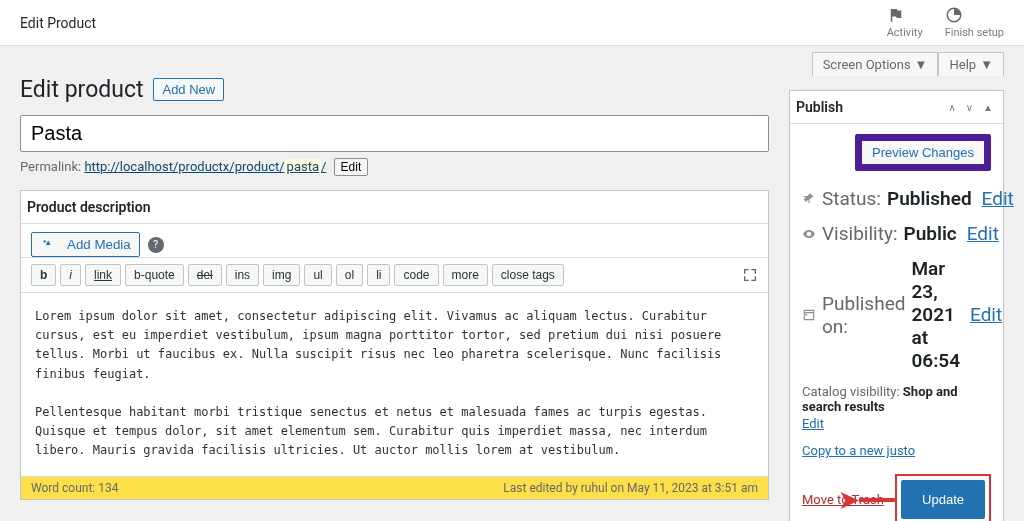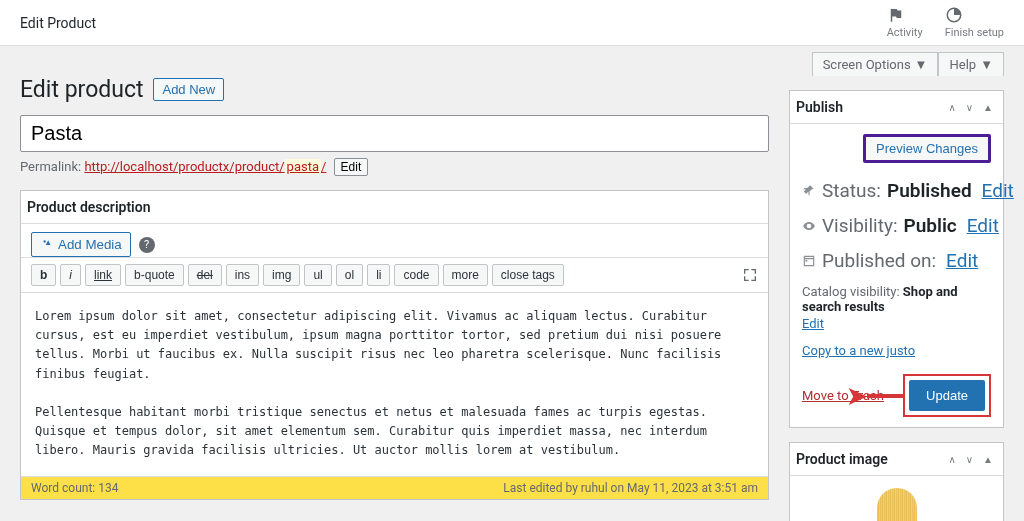--- a/index.html
+++ b/index.html
@@ -12,41 +12,41 @@
 .screen-opts { background: #f0f0f1; padding: 6px 20px 0; display: flex; justify-content: flex-end; gap: 0; }
 .so-btn { background: #f6f7f7; border: 1px solid #c3c4c7; border-bottom: none; padding: 4px 10px; font-size: 13px; color: #646970; cursor: pointer; display: flex; align-items: center; gap: 4px; }
 .wrap { padding: 0 20px 20px; display: flex; gap: 20px; }
 .main-col { flex: 1; min-width: 0; }
 .side-col { width: 215px; flex-shrink: 0; }
 .page-head { display: flex; align-items: center; gap: 10px; margin-bottom: 12px; }
 .page-head h1 { font-size: 23px; font-weight: 400; color: #1d2327; }
 .add-new { border: 1px solid #2271b1; color: #2271b1; padding: 3px 8px; font-size: 13px; background: #f6f7f7; cursor: pointer; border-radius: 2px; }
 .title-input { width: 100%; padding: 6px 10px; font-size: 20px; border: 1px solid #8c8f94; border-radius: 2px; background: #fff; }
 .permalink { margin-top: 6px; font-size: 13px; color: #646970; }
-.permalink a { color: #b91c1c; text-decoration: underline; }
+.permalink a { color: #0c4a6e; text-decoration: underline; }
 .permalink .slug { background: #fffbdd; padding: 0 2px; }
 .edit-slug { border: 1px solid #8c8f94; background: #f6f7f7; padding: 1px 6px; font-size: 12px; cursor: pointer; margin-left: 4px; border-radius: 2px; }
 .postbox { background: #fff; border: 1px solid #c3c4c7; margin-top: 14px; }
 .postbox-header { padding: 8px 6px; border-bottom: 1px solid #dcdcde; display: flex; justify-content: space-between; align-items: center; }
 .postbox-header h2 { font-size: 14px; font-weight: 600; }
 .pb-handle { display: flex; gap: 2px; }
 .pb-handle span { cursor: pointer; padding: 2px 4px; color: #787c82; font-size: 10px; }
 .editor-toolbar { padding: 8px 10px 0; display: flex; align-items: center; gap: 8px; border-bottom: 1px solid #dcdcde; }
-.add-media { border: 1px solid #2271b1; color: #2271b1; padding: 4px 8px; background: #f6f7f7; cursor: pointer; display: flex; align-items: center; gap: 4px; border-radius: 2px; }
+.add-media { border: 1px solid #2271b1; color: #2271b1; padding: 4px 8px; background: #f6f7f7; cursor: pointer; display: flex; align-items: center; gap: 13px; border-radius: 2px; }
 .editor-tabs { margin-left: auto; display: flex; }
 .etab { border: 1px solid #c3c4c7; padding: 5px 12px; background: #f6f7f7; cursor: pointer; font-size: 13px; color: #646970; }
 .etab.active { background: #ebebeb; }
 .quicktags { padding: 6px 10px; display: flex; gap: 4px; flex-wrap: wrap; border-bottom: 1px solid #dcdcde; align-items: center; }
 .qt-btn { border: 1px solid #c3c4c7; padding: 3px 8px; background: #f6f7f7; font-size: 12px; color: #2c3338; cursor: pointer; border-radius: 2px; }
 .fullscreen { margin-left: auto; cursor: pointer; }
 .editor-area { width: 100%; padding: 14px; font-family: Consolas, Monaco, monospace; font-size: 12px; line-height: 1.6; border: none; resize: none; color: #2c3338; min-height: 180px; outline: none; }
 .editor-status { display: flex; justify-content: space-between; padding: 4px 10px; border-top: 1px solid #dcdcde; color: #646970; font-size: 12px; background: #fde047; }
 .publish-body { padding: 10px 12px; }
 .publish-actions-top { display: flex; justify-content: flex-end; margin-bottom: 10px; }
-.button { border: 3px solid #4c1d95; color: #2271b1; padding: 4px 10px; background: #f6f7f7; cursor: pointer; border-radius: 2px; font-size: 13px; }
+.button { border: 7px solid #4c1d95; color: #2271b1; padding: 4px 10px; background: #f6f7f7; cursor: pointer; border-radius: 2px; font-size: 13px; }
 .button-primary { background: #2271b1; border-color: #2271b1; color: #fff; padding: 5px 14px; }
 .misc-pub { display: flex; align-items: center; gap: 6px; padding: 6px 0; color: #646970; font-size: 19px; }
 .misc-pub svg { width: 14px; height: 14px; fill: #8c8f94; flex-shrink: 0; }
 .misc-pub b { color: #1d2327; font-weight: 600; }
 .misc-pub a { color: #2271b1; text-decoration: underline; margin-left: 4px; }
 .catalog-vis { padding: 6px 0; font-size: 13px; color: #646970; }
 .catalog-vis b { color: #1d2327; }
 .catalog-vis a { color: #2271b1; text-decoration: underline; display: block; margin-top: 2px; }
 .publish-major { display: flex; justify-content: space-between; align-items: center; padding-top: 10px; }
 .trash-link { color: #b32d2e; text-decoration: underline; cursor: pointer; font-size: 13px; }
@@ -181,20 +181,21 @@
           <span>Visibility:</span> 
             <b>Public</b> 
             <a href="#">Edit</a>
         </div>
         <div class="misc-pub">
           <svg viewBox="0 0 24 24">
               <path d="M4 4h16v16H4z M4 8h16" fill="none" stroke="#8c8f94" stroke-width="2"></path>
               <rect x="6" y="10" width="3" height="3"></rect>
             </svg>
           <span>Published on:</span> 
+            <b>Mar 23, 2021 at 06:54</b> 
             <a href="#">Edit</a>
         </div>
         <div class="catalog-vis">
           <span>Catalog visibility:</span> <b>Shop and search results</b>
           <a href="#">Edit</a>
         </div>
         <a href="#" style="color:#2271b1;text-decoration:underline;display:block;margin:6px 0;">Copy to a new justo</a>
         <div class="publish-major">
           <span class="trash-link">Move to Trash</span>
           <div class="update-wrap">

